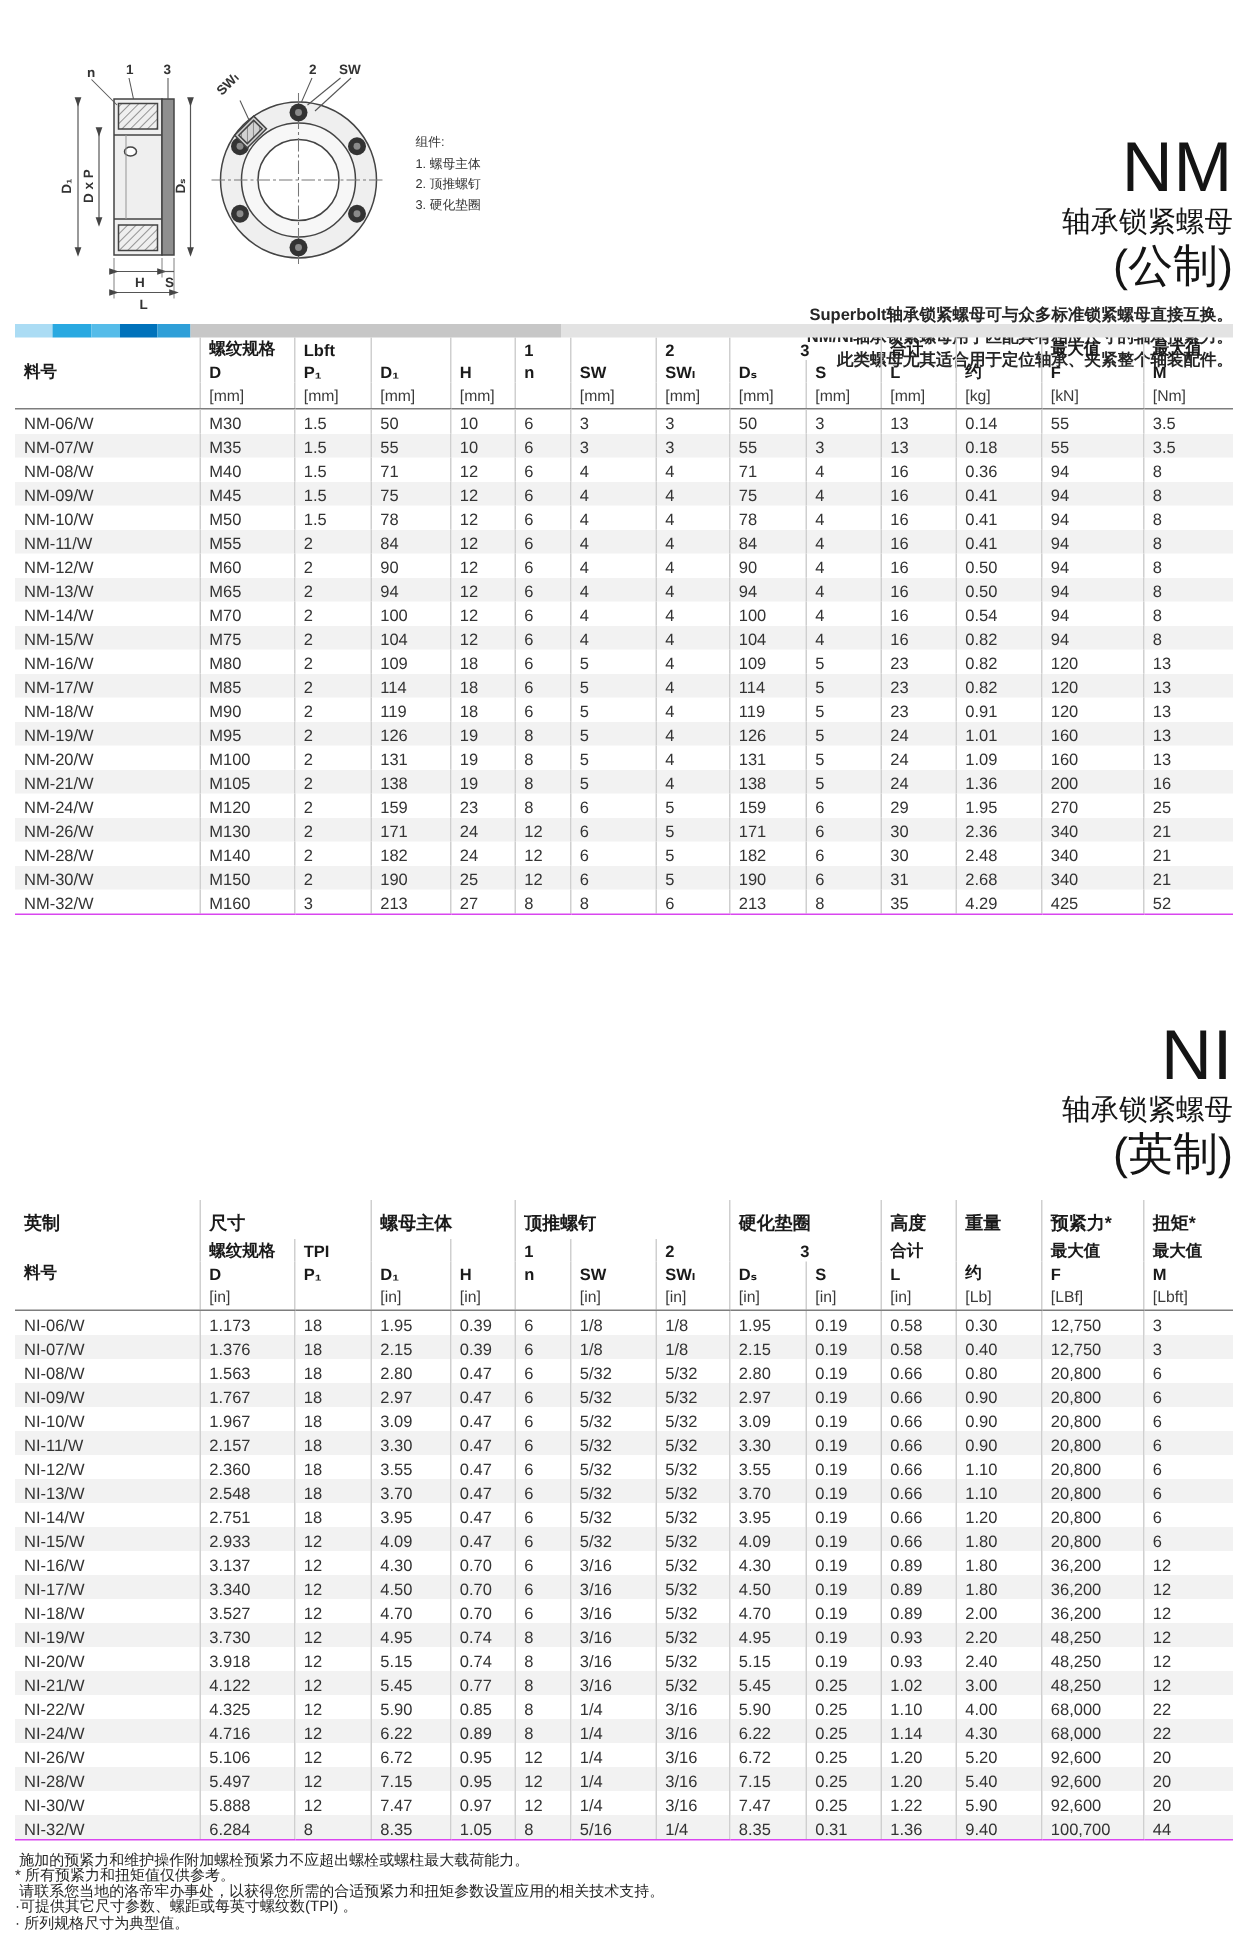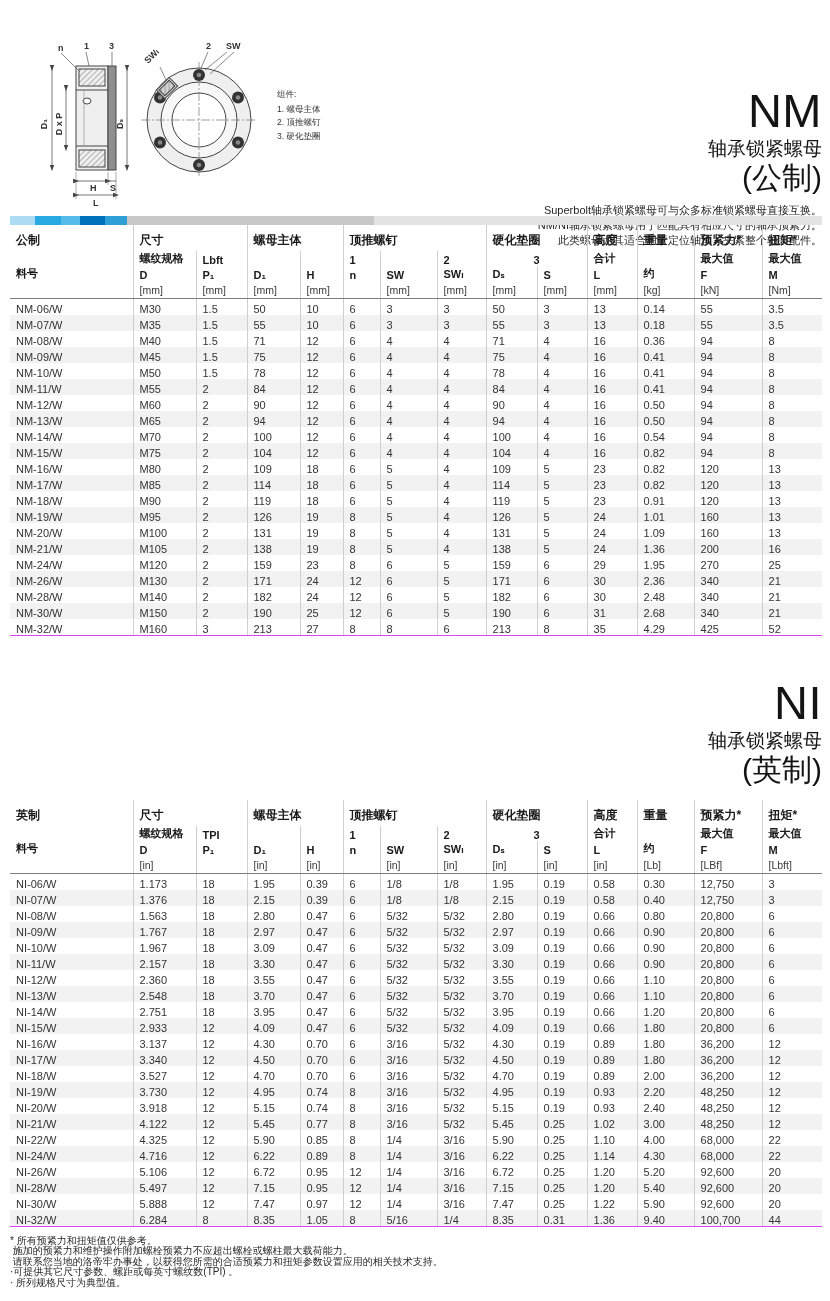--- a/index.html
+++ b/index.html
@@ -11,21 +11,21 @@
   #legend{position:absolute;left:277px;top:88px;font-size:8.5px;line-height:13.5px;color:#333;}
   #legend .lt{margin-bottom:1px;}
 
   
   .titleblock{position:absolute;right:8px;text-align:right;width:420px;color:#141414;}
   #nm-block{top:56px;margin-top:32px;}
   #ni-block{top:680px;}
   .bigtitle{font-size:47px;line-height:46px;font-weight:400;letter-spacing:.5px;}
   .subtitle{font-size:19px;line-height:29px;font-weight:400;}
   .region{font-size:30px;line-height:29px;font-weight:400;}
-  .desc{margin-top:11px;font-size:11px;font-weight:normal;line-height:15px;color:#262626;}
+  .desc{margin-top:11px;font-size:11px;font-weight:bold;line-height:15px;color:#262626;}
 
   
   .stripe{display:flex;height:9px;width:100%;}
   .stripe span{display:block;height:9px;}
   .s0{width:25px;} .s1{width:26px;} .s2{width:19px;} .s3{width:25px;} .s4{width:22px;}
   .s5{width:247px;} .s6{flex:1;}
 
   
   .table-wrap{position:absolute;left:10px;width:812px;}
   #metric-wrap{top:216px;}
@@ -186,31 +186,20 @@
           <col style="width: 57px;">
           <col style="width: 49px;">
           <col style="width: 51px;">
           <col style="width: 50px;">
           <col style="width: 50px;">
           <col style="width: 57px;">
           <col style="width: 68px;">
           <col style="width: 60px;">
         </colgroup>
         <thead>
-          <tr class="hr0">
-            <td>公制</td>
-            <td colspan="2" class="bl">尺寸</td>
-            <td colspan="2" class="bl">螺母主体</td>
-            <td colspan="3" class="bl">顶推螺钉</td>
-            <td colspan="2" class="bl">硬化垫圈</td>
-            <td class="bl">高度</td>
-            <td class="bl">重量</td>
-            <td class="bl">预紧力*</td>
-            <td class="bl">扭矩*</td>
-          </tr>
           <tr class="hr1">
             <td></td>
             <td class="bl">螺纹规格</td>
             <td class="bl">Lbft</td>
             <td class="bl"></td>
             <td class="bl"></td>
             <td class="bl">1</td>
             <td class="bl"></td>
             <td class="bl">2</td>
             <td colspan="2" class="bl ctr">3</td>
@@ -1028,20 +1017,20 @@
             <td class="bl">1.36</td>
             <td class="bl">9.40</td>
             <td class="bl">100,700</td>
             <td class="bl">44</td>
           </tr>
         </tbody>
       </table>
   </div>
 
   <div id="footnotes">
+      <div> 施加的预紧力和维护操作附加螺栓预紧力不应超出螺栓或螺柱最大载荷能力。</div>
       <div>* 所有预紧力和扭矩值仅供参考。</div>
-      <div> 施加的预紧力和维护操作附加螺栓预紧力不应超出螺栓或螺柱最大载荷能力。</div>
       <div> 请联系您当地的洛帝牢办事处，以获得您所需的合适预紧力和扭矩参数设置应用的相关技术支持。</div>
       <div>·可提供其它尺寸参数、螺距或每英寸螺纹数(TPI) 。</div>
       <div>· 所列规格尺寸为典型值。</div>
     </div>
 
 </div>
 
 </body></html>

